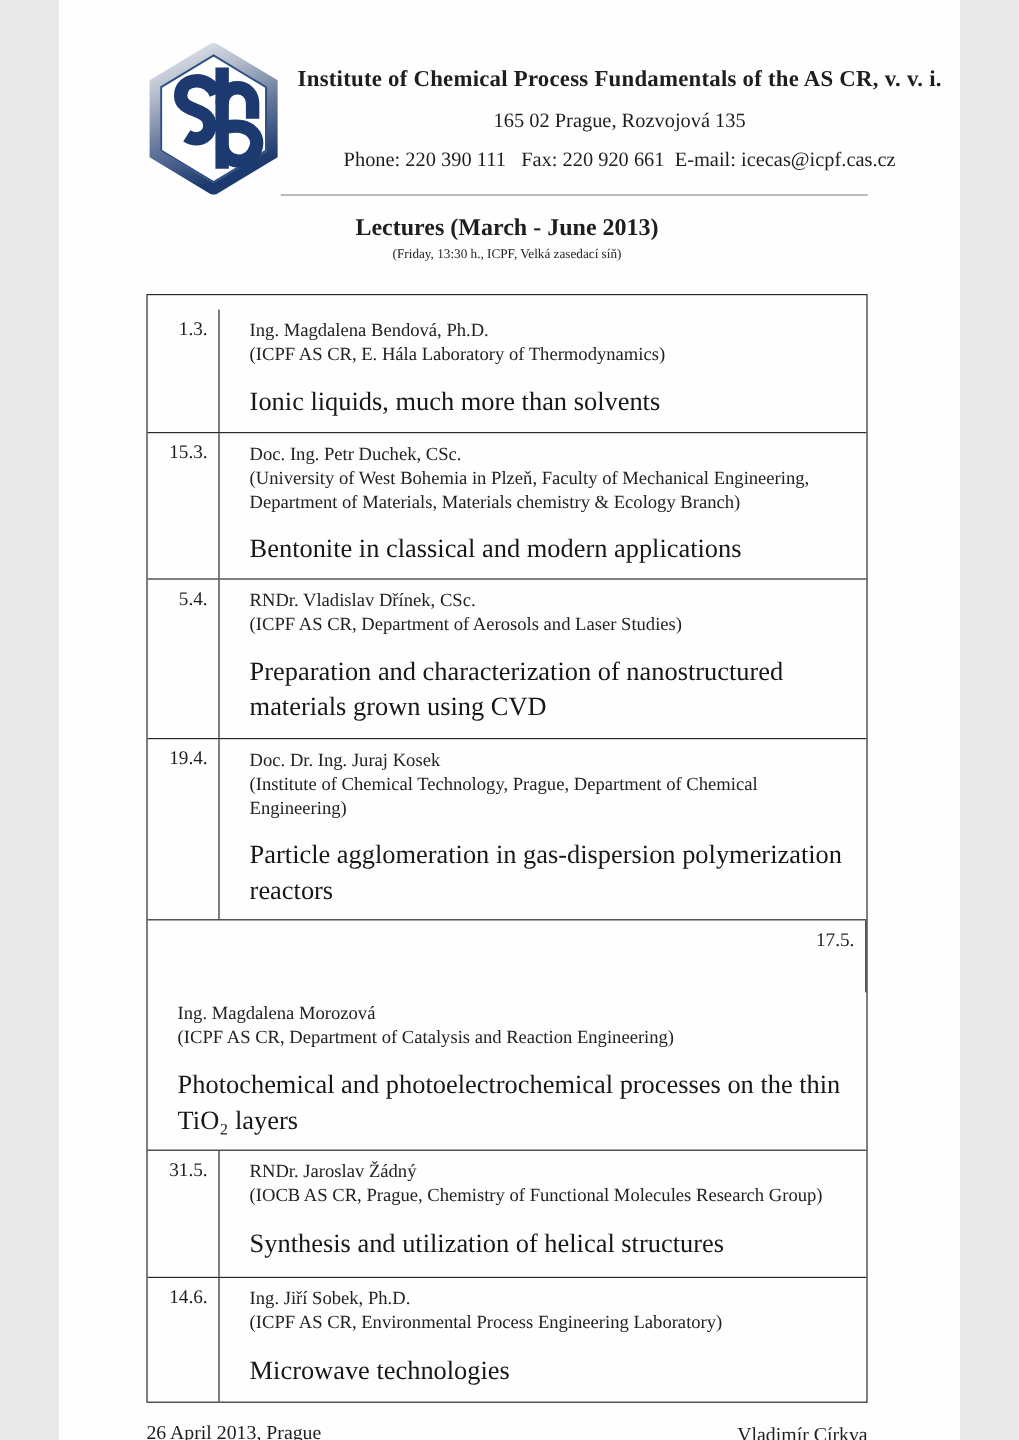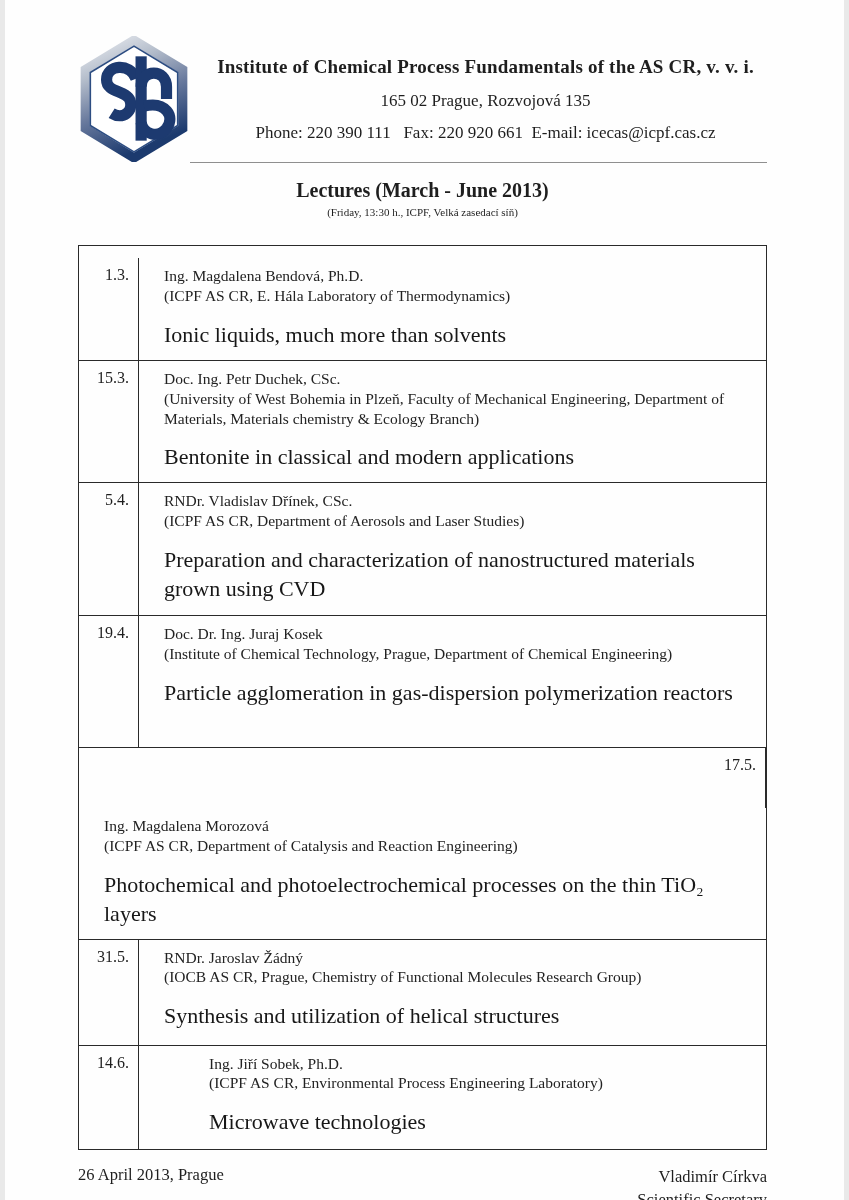--- a/index.html
+++ b/index.html
@@ -1,21 +1,21 @@
 <!DOCTYPE html>
 <html><head>
 <meta charset="utf-8">
 <style>
   * { margin: 0; padding: 0; box-sizing: border-box; }
   html, body { background: #e9e9e9; }
   body { font-family: "Liberation Serif", "DejaVu Serif", serif; color: #1e1e1e; }
 
   .page {
     position: relative;
-    width: 839px;
+    width: 751px;
     height: 1200px;
     margin: 0 auto;
     background: #fefefe;
     padding: 0 77px 0 73px;
     overflow: hidden;
   }
 
   
   .header {
     display: flex;
@@ -82,21 +82,21 @@
     line-height: 1.34;
     margin-top: 14px;
     color: #171717;
   }
   .r1 { min-height: 102px; margin-top: 12px; }
   .r2 { min-height: 119px; }
   .r3 { min-height: 133px; }
   .r4 { min-height: 132px; }
   .r5 { min-height: 132px; flex-direction: column; }
   .r6 { min-height: 106px; }
-  .r7 { min-height: 104px; gap: 45px; }
+  .r7 { min-height: 104px; }
 
   
   .footer {
     display: flex;
     justify-content: space-between;
     align-items: flex-start;
     margin-top: 15px;
     font-size: 16.5px;
   }
   .sig { text-align: right; line-height: 1.4; }

